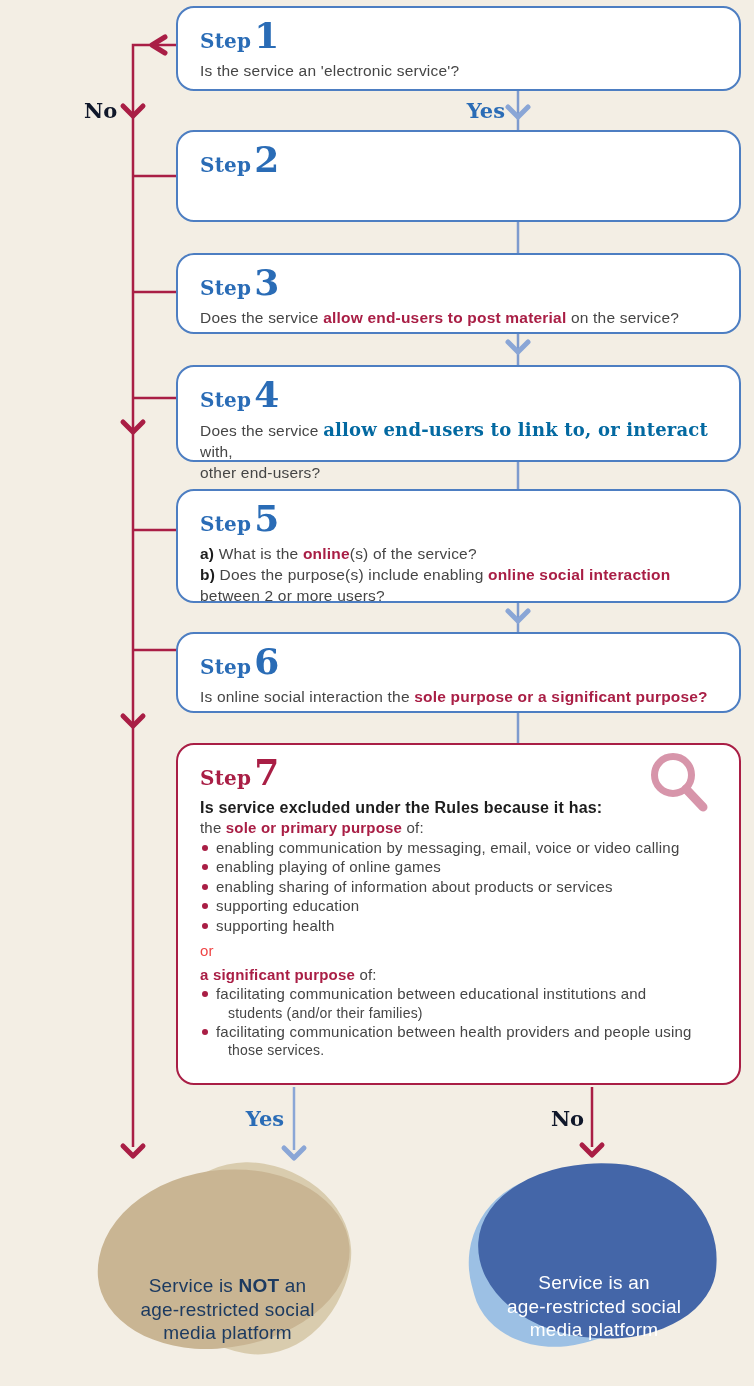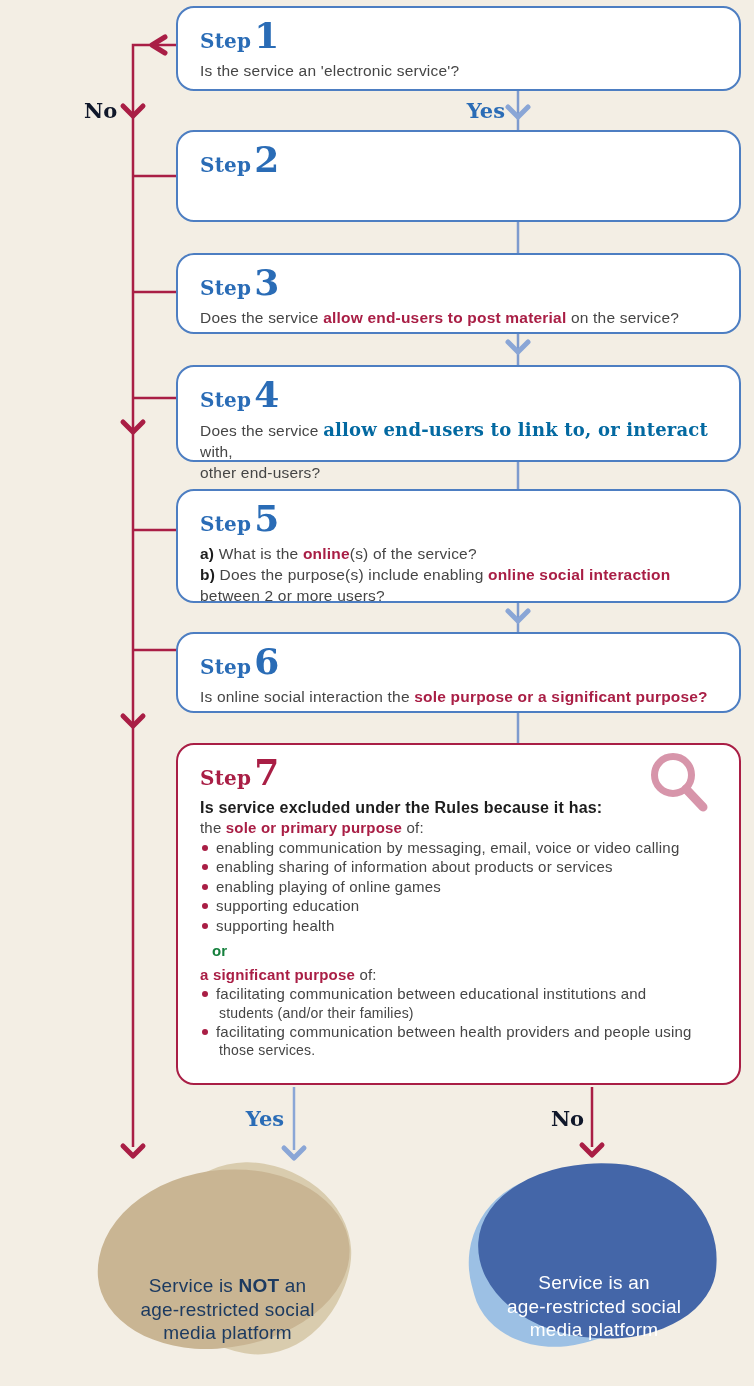--- a/index.html
+++ b/index.html
@@ -20,22 +20,22 @@
   .step-body{margin-top:7px;font-size:15.5px;line-height:21px;color:#454545;letter-spacing:0.2px;}
   .em{color:#a91e45;font-weight:bold;}
   .em-serif{color:#0369a1;font-weight:bold;font-family:"DejaVu Serif",serif;font-size:18px;}
   .blk{color:#1d1d1d;font-weight:bold;}
 
   .s7-body{margin-top:6px;font-size:15px;line-height:19.5px;color:#454545;letter-spacing:0.2px;}
   .s7-heading{font-size:16px;font-weight:bold;color:#1d1d1d;line-height:20px;margin-top:8px;}
   .bullet-row{display:flex;align-items:flex-start;line-height:19.5px;}
   .bullet-row .dot{flex:0 0 auto;width:6px;height:6px;border-radius:50%;background:#a91e45;
                    margin:7px 8px 0 2px;}
-  .bullet-cont{margin-left:19px;font-size:14px;line-height:18px;}
-  .or-line{font-weight:bold;color:#15803d;margin:6px 0 4px 12px;}
+  .bullet-cont{margin-left:28px;font-size:14px;line-height:18px;}
+  .or-line{font-weight:normal;color:#ef4444;margin:6px 0 4px 0;}
 
   .flow-label{position:absolute;font-family:"DejaVu Serif",serif;font-weight:bold;font-size:21px;}
   .flow-label.blue{color:#2a6cb6;}
   .flow-label.red{color:#0f172a;}
 
   .blob{position:absolute;}
   .blob-text{position:absolute;text-align:center;font-size:19px;line-height:23.5px;letter-spacing:0.2px;}
   .blob-text.navy{color:#1c3a60;}
   .blob-text.white{color:#ffffff;}
 
@@ -157,25 +157,25 @@
       <div class="s7-heading">Is service excluded under the Rules because it has:</div>
       <div>
         <span>the </span><span class="em">sole or primary purpose</span><span> of:</span>
       </div>
       <div class="bullet-row">
           <span class="dot"></span>
           <span>enabling communication by messaging, email, voice or video calling</span>
         </div>
       <div class="bullet-row">
           <span class="dot"></span>
+          <span>enabling playing of online games</span>
+        </div>
+      <div class="bullet-row">
+          <span class="dot"></span>
           <span>enabling sharing of information about products or services</span>
-        </div>
-      <div class="bullet-row">
-          <span class="dot"></span>
-          <span>enabling playing of online games</span>
         </div>
       <div class="bullet-row">
           <span class="dot"></span>
           <span>supporting education</span>
         </div>
       <div class="bullet-row">
           <span class="dot"></span>
           <span>supporting health</span>
         </div>
       <div class="or-line">or</div>

